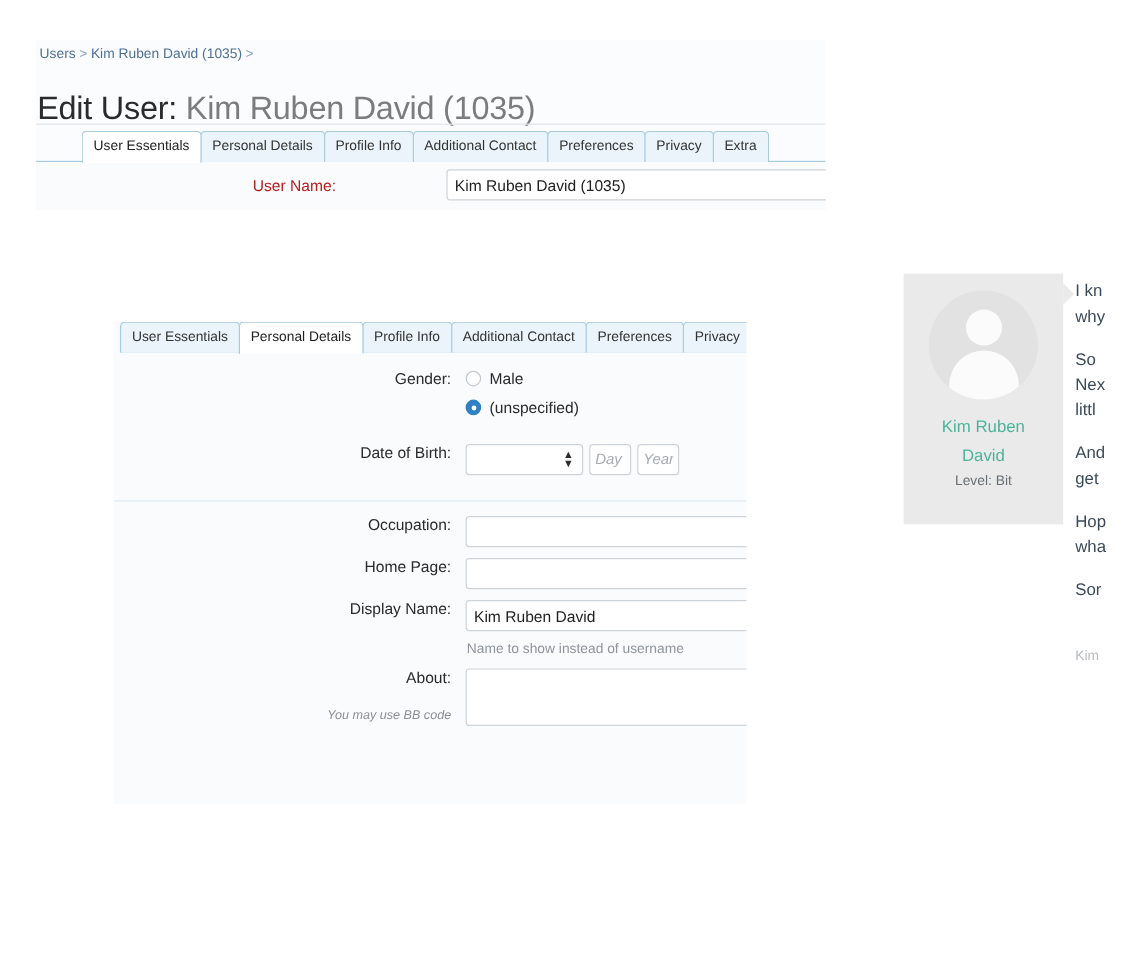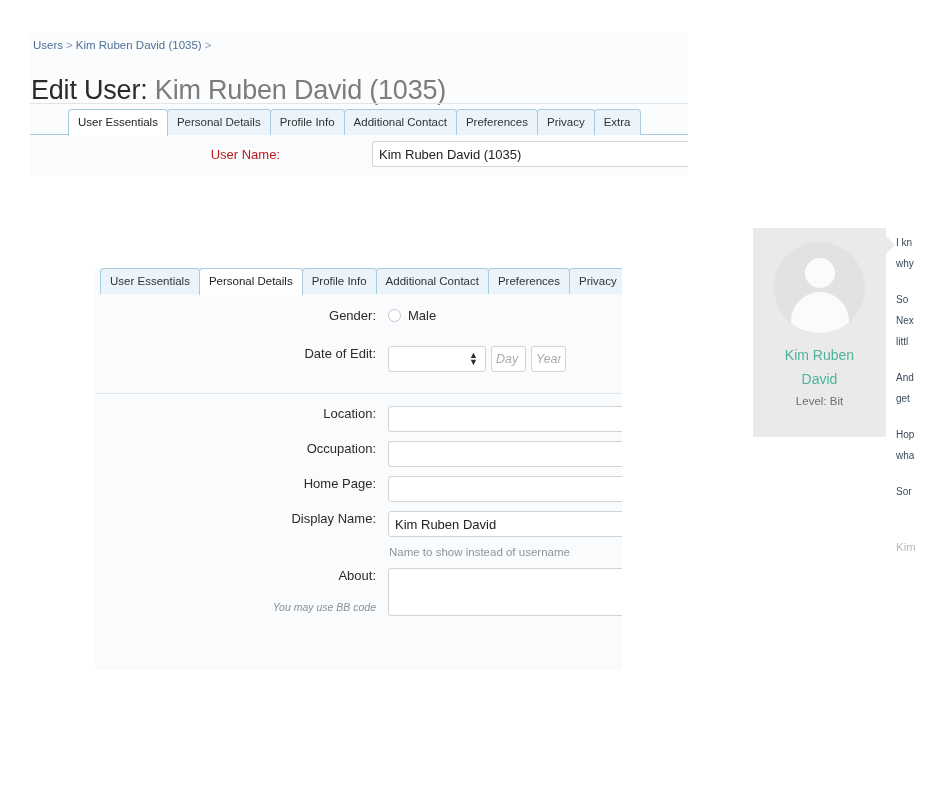--- a/index.html
+++ b/index.html
@@ -402,21 +402,21 @@
     border-left: 9px solid #eaeaea;
   }
 
   
   .post-text {
     position: absolute;
     left: 896px;
     top: 232px;
     width: 44px;
     overflow: hidden;
-    font-size: 10px;
+    font-size: 14px;
     line-height: 21px;
     color: #3b4a5a;
     white-space: nowrap;
   }
   .post-text p {
     margin: 0 0 15px 0;
   }
   .post-sig {
     position: absolute;
     left: 896px;
@@ -462,43 +462,43 @@
 
       <div class="frow r-radio">
         <div class="flabel2">Gender:</div>
         <div class="radio-line">
           <span class="rdo"></span>
           <span>Male</span>
         </div>
       </div>
 
 
+      <div class="frow r-radio">
+        <div class="radio-line">
+          <span class="rdo checked"></span>
+          <span>(unspecified)</span>
+        </div>
+      </div>
 
       <div class="frow" style="height:14px;"></div>
 
       <div class="frow">
-        <div class="flabel2">Date of Edit:</div>
+        <div class="flabel2">Date of Birth:</div>
         <div class="dob-wrap">
           <div class="dob-select">
             <span class="spin">▲<br>▼</span>
           </div>
           <input class="dob-small" type="text" placeholder="Day" style="">
           <input class="dob-small" type="text" placeholder="Year" style="">
         </div>
       </div>
     </div>
 
     <div class="section sec-b">
 
-      <div class="frow">
-        <div class="flabel2">Location:</div>
-        <div class="fctl">
-          <input class="txtin" type="text" value="" style="">
-        </div>
-      </div>
 
       <div class="frow">
         <div class="flabel2">Occupation:</div>
         <div class="fctl">
           <input class="txtin" type="text" value="" style="">
         </div>
       </div>
 
       <div class="frow">
         <div class="flabel2">Home Page:</div>

